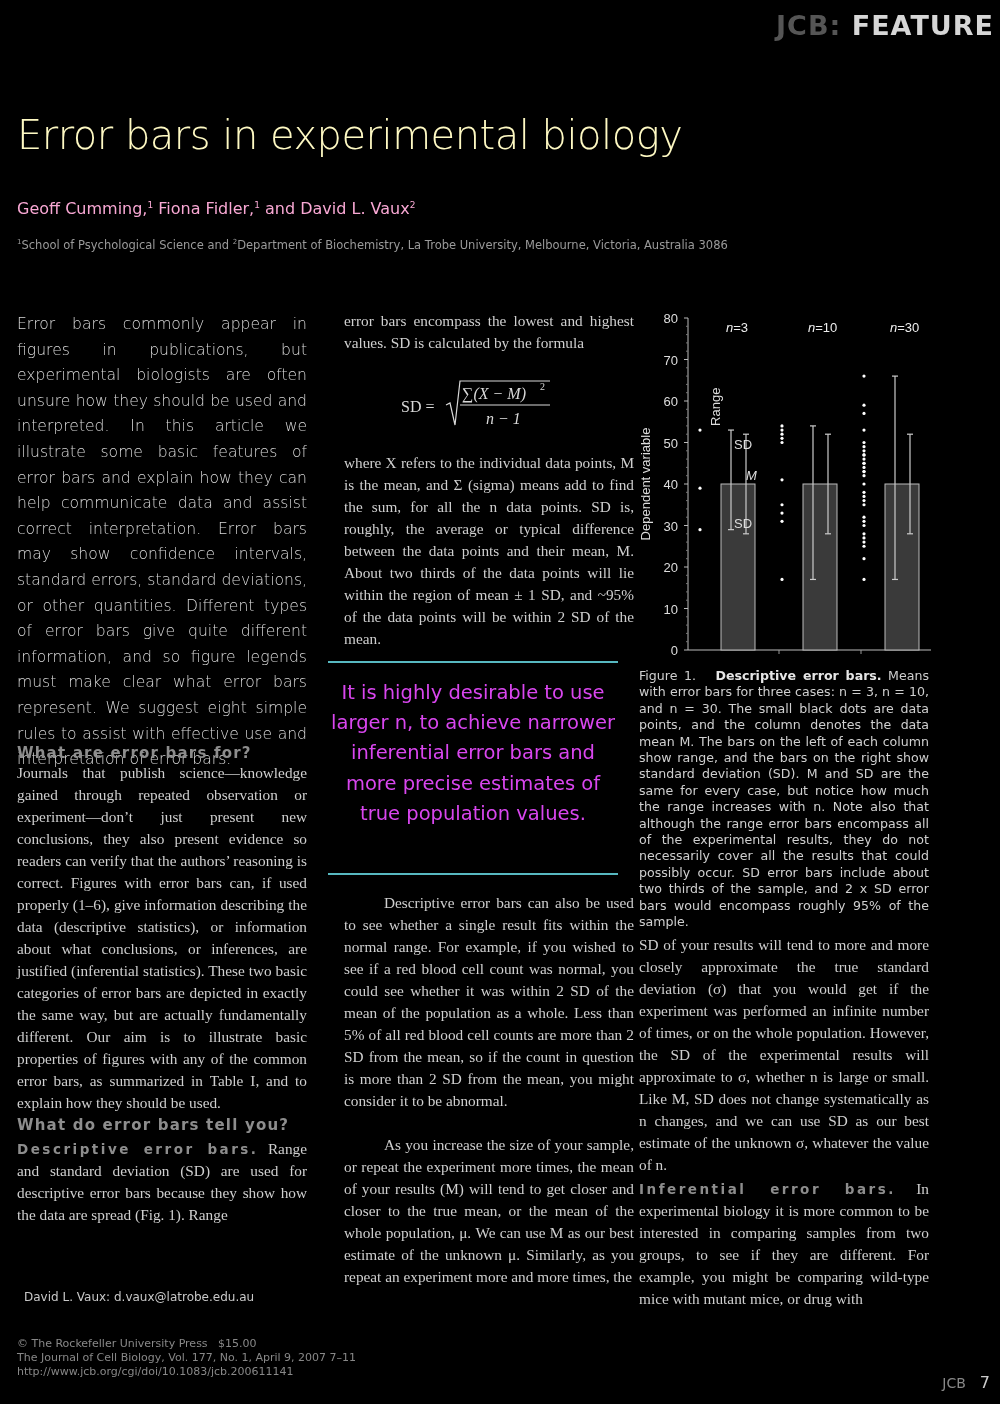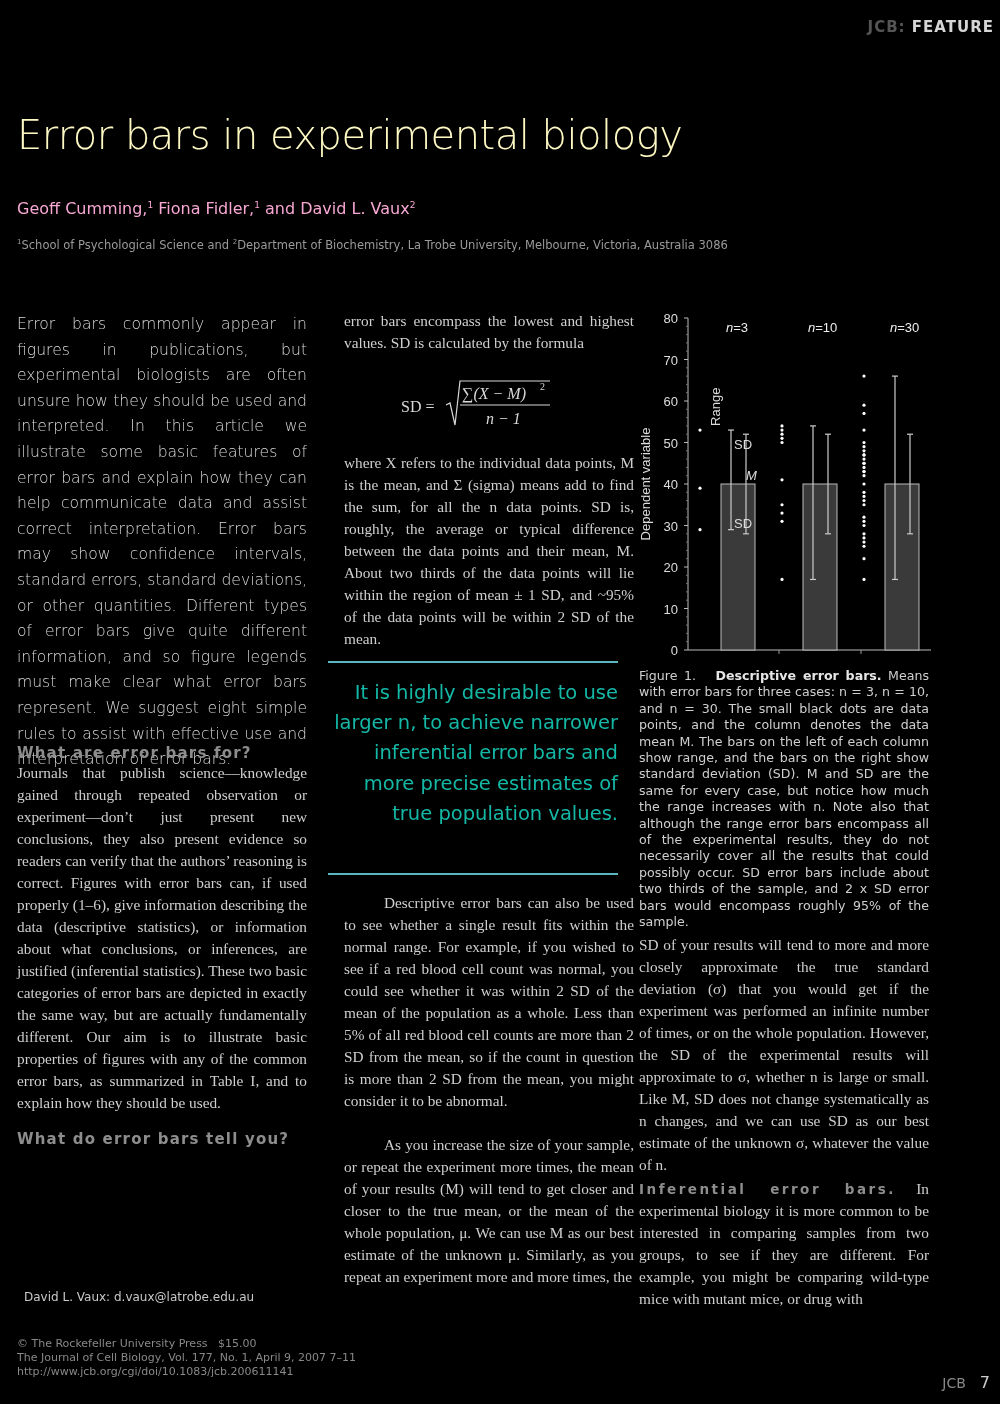--- a/index.html
+++ b/index.html
@@ -1,34 +1,34 @@
 <!DOCTYPE html>
 <html><head>
 <meta charset="utf-8">
 <style>
   html, body { margin:0; padding:0; background:#000; }
   body { width:1000px; height:1404px; position:relative; overflow:hidden; color:#d8d8d8; font-family:"Liberation Serif", serif; }
   .abs { position:absolute; }
-  .header-tag { top:18px; right:6px; font-family:"DejaVu Sans", sans-serif; font-weight:bold; font-size:15px; letter-spacing:1px; }
+  .header-tag { top:10px; right:6px; font-family:"DejaVu Sans", sans-serif; font-weight:bold; font-size:27px; letter-spacing:1px; }
   .header-tag .jcb { color:#555; }
   .header-tag .feat { color:#d6d6d6; }
   .title { left:17px; top:112px; font-family:"DejaVu Sans", sans-serif; font-weight:200; font-size:40px; color:#fef9c3; letter-spacing:-0.5px; }
   .authors { left:17px; top:199px; font-family:"DejaVu Sans", sans-serif; font-size:16px; color:#f9a8d4; }
   .authors sup { font-size:9px; }
   .affil { left:17px; top:238px; font-family:"DejaVu Sans", sans-serif; font-size:11.5px; color:#9a9a9a; }
   .affil sup { font-size:7px; }
   .col { font-size:15.3px; line-height:22px; text-align:justify; color:#cfcfcf; }
   .col1 { left:17px; top:762px; width:290px; }
   .abstract { left:17px; top:312px; width:290px; font-family:"DejaVu Sans", sans-serif; font-size:15.6px; line-height:25.6px; text-align:justify; color:#d8d8d8; font-weight:300; }
   .sec-head { font-family:"DejaVu Sans", sans-serif; font-weight:bold; font-size:15px; color:#8d8d8d; letter-spacing:1.2px; }
   .run-head { font-family:"DejaVu Sans", sans-serif; font-weight:bold; font-size:13.5px; color:#8d8d8d; letter-spacing:2.5px; }
   .col2 { left:344px; width:290px; }
   .formula { left:328px; top:375px; width:290px; height:60px; }
   .pull-rule { left:328px; width:290px; height:2px; background:#57b8c0; }
-  .pull { left:328px; top:678px; width:290px; text-align:right; font-family:"DejaVu Sans", sans-serif; font-size:19.5px; line-height:30.2px; color:#14b8a6; }
+  .pull { left:328px; top:678px; width:290px; text-align:center; font-family:"DejaVu Sans", sans-serif; font-size:19.5px; line-height:30.2px; color:#d946ef; }
   .col3 { left:639px; width:290px; }
   .caption { left:639px; top:668px; width:290px; font-family:"DejaVu Sans", sans-serif; font-size:12.6px; line-height:16.4px; color:#cfcfcf; text-align:justify; }
   .caption b { color:#e6e6e6; }
   .email { left:24px; top:1290px; font-family:"DejaVu Sans", sans-serif; font-size:12px; color:#c8c8c8; }
   .footer { left:17px; top:1337px; font-family:"DejaVu Sans", sans-serif; font-weight:normal; font-size:11px; line-height:13.8px; color:#888; }
   .page-foot { right:10px; top:1373px; font-family:"DejaVu Sans", sans-serif; font-size:14px; color:#888; }
   .page-foot .num { color:#ccc; margin-left:14px; font-size:16px; }
   .indent { text-indent:40px; }
 </style>
 </head>
@@ -49,21 +49,22 @@
 
 <div class="abs affil">
   <sup>1</sup><span>School of Psychological Science and </span><sup>2</sup><span>Department of Biochemistry, La Trobe University, Melbourne, Victoria, Australia 3086</span>
 </div>
 
 <p class="abs abstract" style="margin:0">Error bars commonly appear in figures in publications, but experimental biologists are often unsure how they should be used and interpreted. In this article we illustrate some basic features of error bars and explain how they can help communicate data and assist correct interpretation. Error bars may show confidence intervals, standard errors, standard deviations, or other quantities. Different types of error bars give quite different information, and so figure legends must make clear what error bars represent. We suggest eight simple rules to assist with effective use and interpretation of error bars.</p>
 
 <div class="abs col col1">
   <div class="sec-head" style="position:absolute; top:-20px; left:0;">What are error bars for?</div>
   <p style="margin:0">Journals that publish science—knowledge gained through repeated observation or experiment—don’t just present new conclusions, they also present evidence so readers can verify that the authors’ reasoning is correct. Figures with error bars can, if used properly (1–6), give information describing the data (descriptive statistics), or information about what conclusions, or inferences, are justified (inferential statistics). These two basic categories of error bars are depicted in exactly the same way, but are actually fundamentally different. Our aim is to illustrate basic properties of figures with any of the common error bars, as summarized in Table I, and to explain how they should be used.</p>
-  <div class="sec-head" style="margin-top:14px;">What do error bars tell you?</div>
+  <div class="sec-head" style="margin-top:0;">What do error bars tell you?</div>
+  <p style="margin:0; margin-top:2px;"><span class="run-head">Descriptive error bars.</span><span> Range and standard deviation (SD) are used for descriptive error bars because they show how the data are spread (Fig. 1). Range</span></p>
 </div>
 
 <div class="abs email">David L. Vaux: d.vaux@latrobe.edu.au</div>
 
 <p class="abs col col2" style="top:310px; margin:0;">error bars encompass the lowest and highest values. SD is calculated by the formula</p>
 
 <div class="abs formula">
   <svg width="290" height="60" viewBox="0 0 290 60">
     <text x="73" y="37" font-family="Liberation Serif, serif" font-size="16" fill="#d8d8d8">SD =</text>
     <polyline points="118,30 122,28 127,50 132,6 222,6" fill="none" stroke="#d8d8d8" stroke-width="1.2"></polyline>

